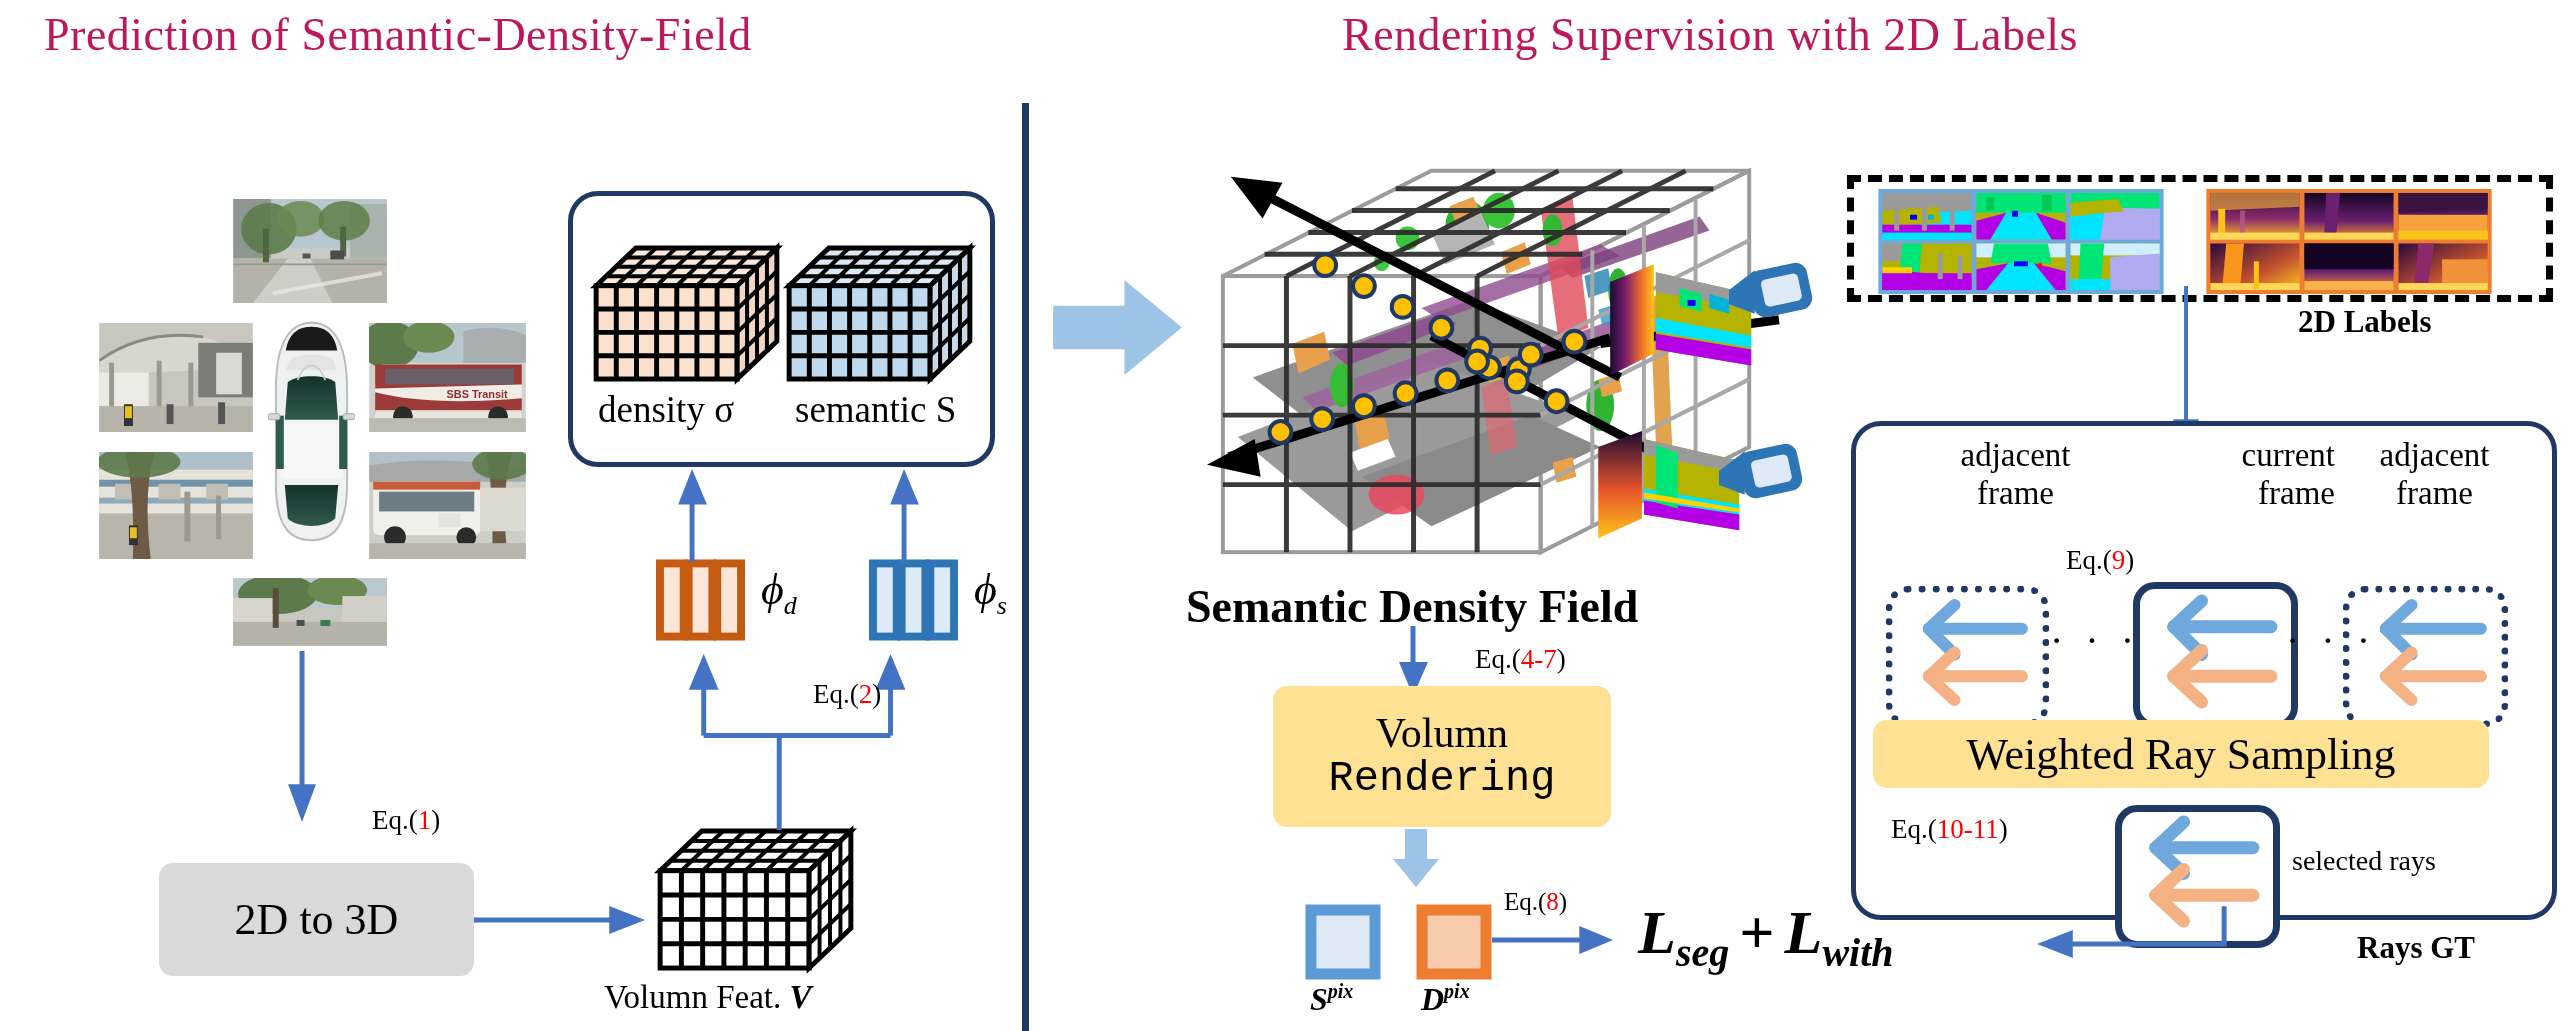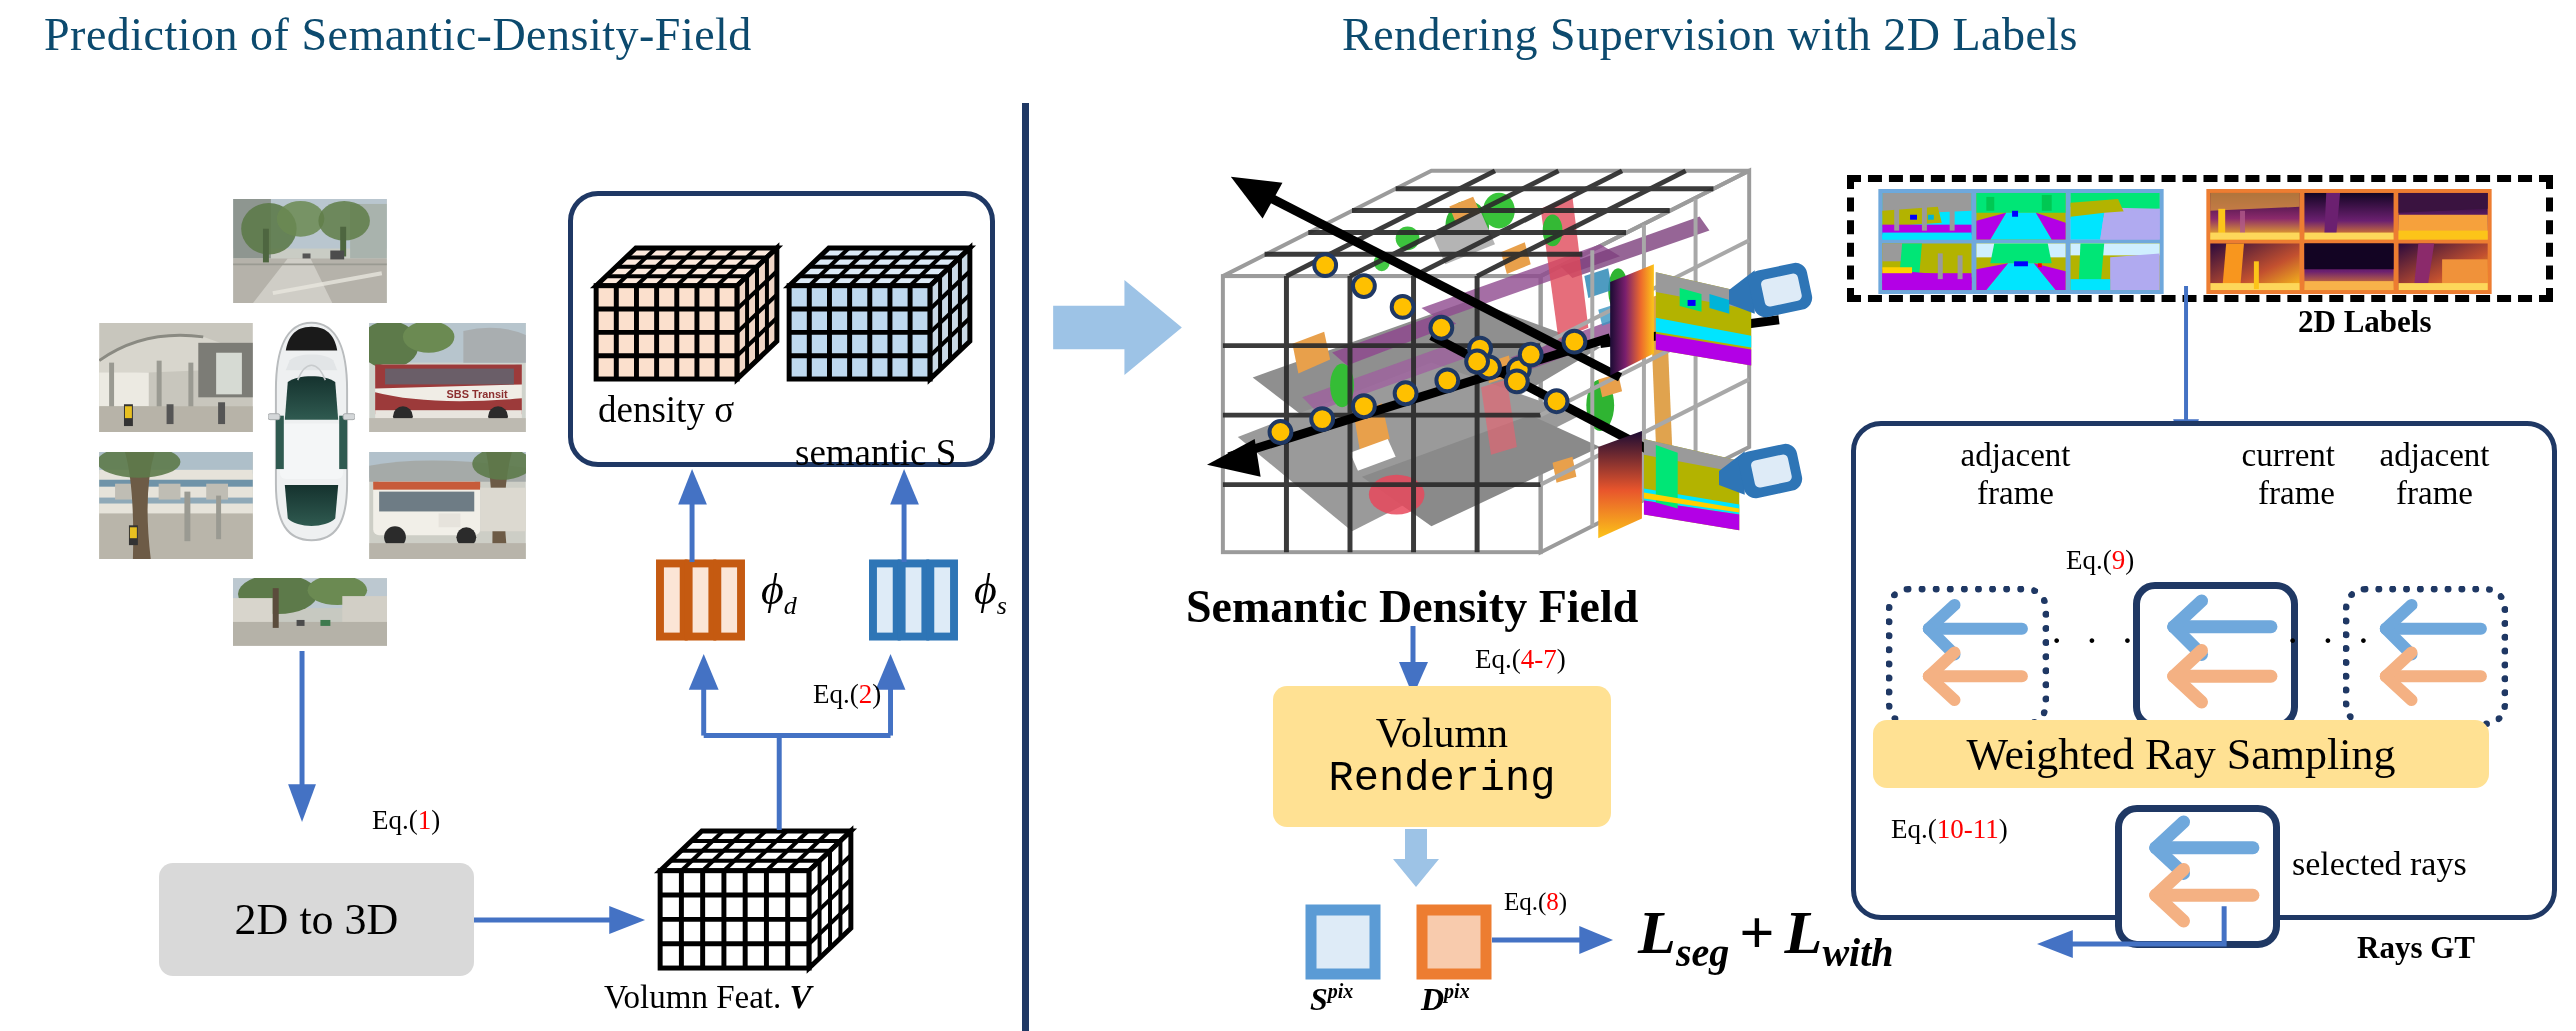--- a/index.html
+++ b/index.html
@@ -1,20 +1,20 @@
 <!DOCTYPE html>
 <html><head>
 <meta charset="utf-8">
 <style>
   html,body{margin:0;padding:0;background:#ffffff;}
   body{width:2576px;height:1032px;position:relative;overflow:hidden;
        font-family:"Liberation Serif",serif;color:#000;}
   .abs{position:absolute;}
   .ttl{font-family:"Liberation Serif",serif;font-size:46px;letter-spacing:0.5px;
-       white-space:nowrap;color:#0c4a6e;}
+       white-space:nowrap;color:#be185d;}
   .divider{position:absolute;background:#1f3864;}
   .lbl{font-family:"Liberation Serif",serif;white-space:nowrap;}
   .eq{font-family:"Liberation Serif",serif;font-size:27px;white-space:nowrap;color:#000;}
   .eq .rd{color:#ff0000;}
   .bold{font-weight:bold;margin-top:16px;}
   .ital{font-style:italic;font-weight:bold;}
   .roundbox{position:absolute;border:5px solid #1f3864;border-radius:30px;background:#fff;}
   .dashbox{position:absolute;border:7px dashed #000;background:transparent;}
   .greybox{position:absolute;background:#d9d9d9;border-radius:14px;
            display:flex;align-items:center;justify-content:center;}
@@ -349,21 +349,21 @@
     <g stroke="#000" stroke-width="4">
       <line x1="146" y1="67.5" x2="186" y2="29.5"></line>
         <line x1="146" y1="91" x2="186" y2="53"></line>
       <line x1="146" y1="114.5" x2="186" y2="76.5"></line>
       <line x1="156" y1="34.5" x2="156" y2="128.5"></line>
         <line x1="166" y1="25" x2="166" y2="119"></line>
       <line x1="176" y1="15.5" x2="176" y2="109.5"></line>
     </g>
   </svg>
 </div>
-<div class="abs lbl" style="left:795px;top:388px;font-size:37px;margin-top:43px;">
+<div class="abs lbl" style="left:795px;top:388px;font-size:37px;">
   <span>semantic S</span>
 </div>
 
 <svg class="abs" style="left:1053px;top:280px;width:129px;height:99px;" viewBox="0 0 130 100" width="129" height="99">
   <polygon points="0,26 72,26 72,0 130,48 72,96 72,70 0,70" fill="#9dc3e6"></polygon>
 </svg>
 
 <div class="abs" style="left:1183px;top:149px;width:616px;height:427px;">
   <svg width="616" height="427" viewBox="0 0 620 430">
     <defs>
@@ -822,21 +822,21 @@
         <path d="M34 36 L62 10"></path>
         <path d="M34 36 L62 62"></path>
     </g>
     <g stroke="#f4b183" stroke-width="13" fill="none" stroke-linecap="round">
       <path d="M132 84 L34 84"></path>
         <path d="M34 84 L62 58"></path>
         <path d="M34 84 L62 110"></path>
     </g>
   </svg>
 </div>
-<div class="abs lbl" style="left:2292px;top:845px;font-size:34px;">
+<div class="abs lbl" style="left:2292px;top:845px;font-size:28px;">
   <span>selected rays</span>
 </div>
 
 <div class="abs bold" style="left:2357px;top:914px;font-size:31px;font-family:'Liberation Serif',serif;">
   <span>Rays GT</span>
 </div>
 
 <svg class="abs" style="left:2035px;top:906px;width:219px;height:60px;" viewBox="0 0 220 60" width="219" height="60">
   <polyline points="190,0 190,38 32,38" stroke="#4472c4" stroke-width="5" fill="none"></polyline>
   <polygon points="2,38 38,24 38,52" fill="#4472c4"></polygon>

